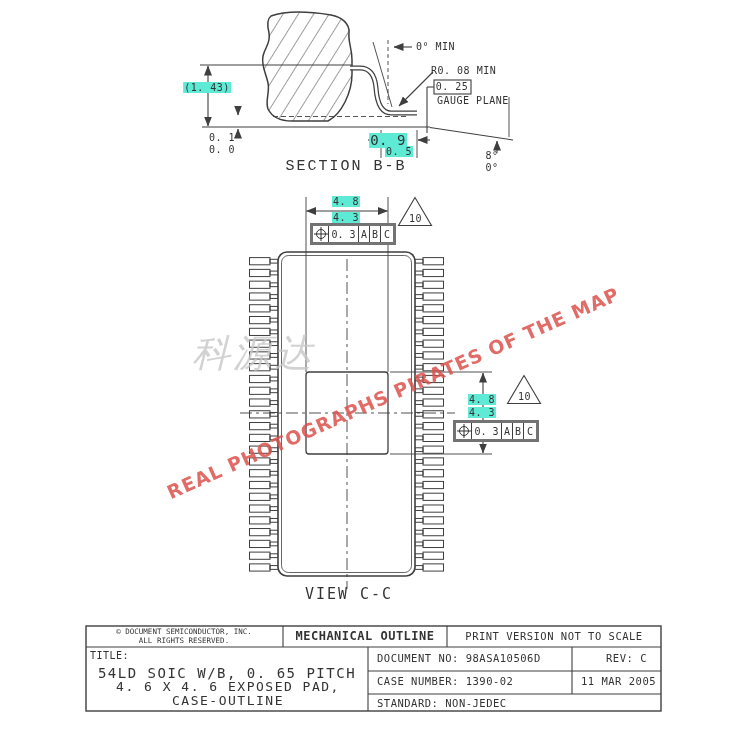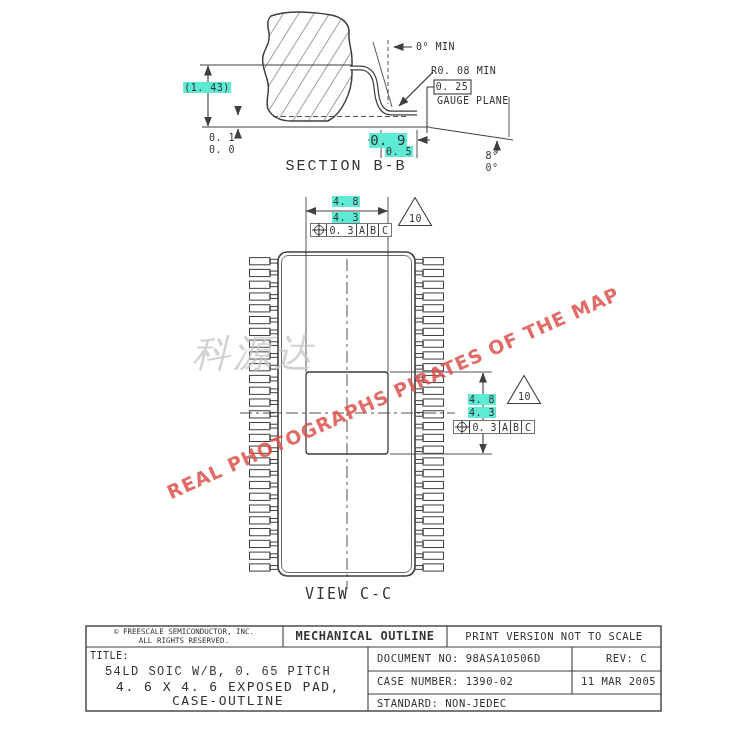--- a/index.html
+++ b/index.html
@@ -5,21 +5,21 @@
   html,body{margin:0;padding:0;background:#fff;}
   .sheet{position:relative;width:747px;height:733px;background:#fff;overflow:hidden;
          font-family:"DejaVu Sans Mono",monospace;}
   .sheet svg{position:absolute;left:0;top:0;}
   .t{position:absolute;font-family:"DejaVu Sans Mono",monospace;color:#333;
      white-space:nowrap;line-height:1.1;letter-spacing:0.5px;}
   .c{transform:translateX(-50%);}
   .bg{background:#5eead4;padding:0 1px;}
   .b{font-weight:bold;}
   
-  .fcf{position:absolute;display:flex;height:14px;border:1px solid #737373;background:#fff;
+  .fcf{position:absolute;display:flex;height:22px;border:3px solid #737373;background:#fff;
        font-family:"DejaVu Sans Mono",monospace;font-size:10px;color:#333;box-sizing:border-box;}
   .fcf .cell{display:flex;align-items:center;justify-content:center;height:100%;
        border-right:1px solid #3f3f3f;box-sizing:border-box;}
   .fcf .cell:last-child{border-right:none;}
   .possym{position:relative;width:8px;height:8px;border:1px solid #333;border-radius:50%;}
   .possym:before{content:"";position:absolute;left:50%;top:-3px;bottom:-3px;width:1px;
        background:#333;transform:translateX(-50%);}
   .possym:after{content:"";position:absolute;top:50%;left:-3px;right:-3px;height:1px;
        background:#333;transform:translateY(-50%);}
   
@@ -268,27 +268,27 @@
       </div>
     <div class="cell" style="width:30px;">0. 3</div>
     <div class="cell" style="width:11px;">A</div>
     <div class="cell" style="width:11px;">B</div>
     <div class="cell" style="width:12px;">C</div>
   </div>
   <span class="t c" style="left:524.5px;top:391px;font-size:10px;">10</span>
 
   <span class="t c" style="left:349px;top:586px;font-size:15px;letter-spacing:2px;">VIEW C-C</span>
 
-  <span class="t c" style="left:184px;top:628px;font-size:7.5px;letter-spacing:0;">© FREESCALE SEMICONDUCTOR, INC.</span>
+  <span class="t c" style="left:184px;top:628px;font-size:7.5px;letter-spacing:0;">© DOCUMENT SEMICONDUCTOR, INC.</span>
   <span class="t c" style="left:184px;top:637px;font-size:7.5px;letter-spacing:0;">ALL RIGHTS RESERVED.</span>
   <span class="t c b" style="left:365px;top:630px;font-size:12px;">MECHANICAL OUTLINE</span>
   <span class="t c" style="left:554px;top:631px;font-size:10.5px;">PRINT VERSION NOT TO SCALE</span>
 
   <span class="t" style="left:90px;top:650px;font-size:10px;">TITLE:</span>
-  <span class="t c" style="left:218px;top:666px;font-size:12px;letter-spacing:1.5px;font-family:Liberation Mono, monospace;">54LD SOIC W/B, 0. 65 PITCH</span>
+  <span class="t c" style="left:227px;top:666px;font-size:14px;letter-spacing:1.5px;">54LD SOIC W/B, 0. 65 PITCH</span>
   <span class="t c" style="left:228px;top:680px;font-size:13px;letter-spacing:1.5px;">4. 6 X 4. 6 EXPOSED PAD,</span>
   <span class="t c" style="left:228px;top:694px;font-size:13px;letter-spacing:1.5px;">CASE-OUTLINE</span>
 
   <span class="t" style="left:377px;top:653px;font-size:10.5px;"><span>DOCUMENT NO:</span> <span>98ASA10506D</span></span>
   <span class="t" style="left:606px;top:653px;font-size:10.5px;"><span>REV:</span> <span>C</span></span>
   <span class="t" style="left:377px;top:676px;font-size:10.5px;"><span>CASE NUMBER:</span> <span>1390-02</span></span>
   <span class="t" style="left:581px;top:676px;font-size:10.5px;">11 MAR 2005</span>
   <span class="t" style="left:377px;top:698px;font-size:10.5px;"><span>STANDARD:</span> <span>NON-JEDEC</span></span>
 
   <span class="wm-cn">科源达</span>

